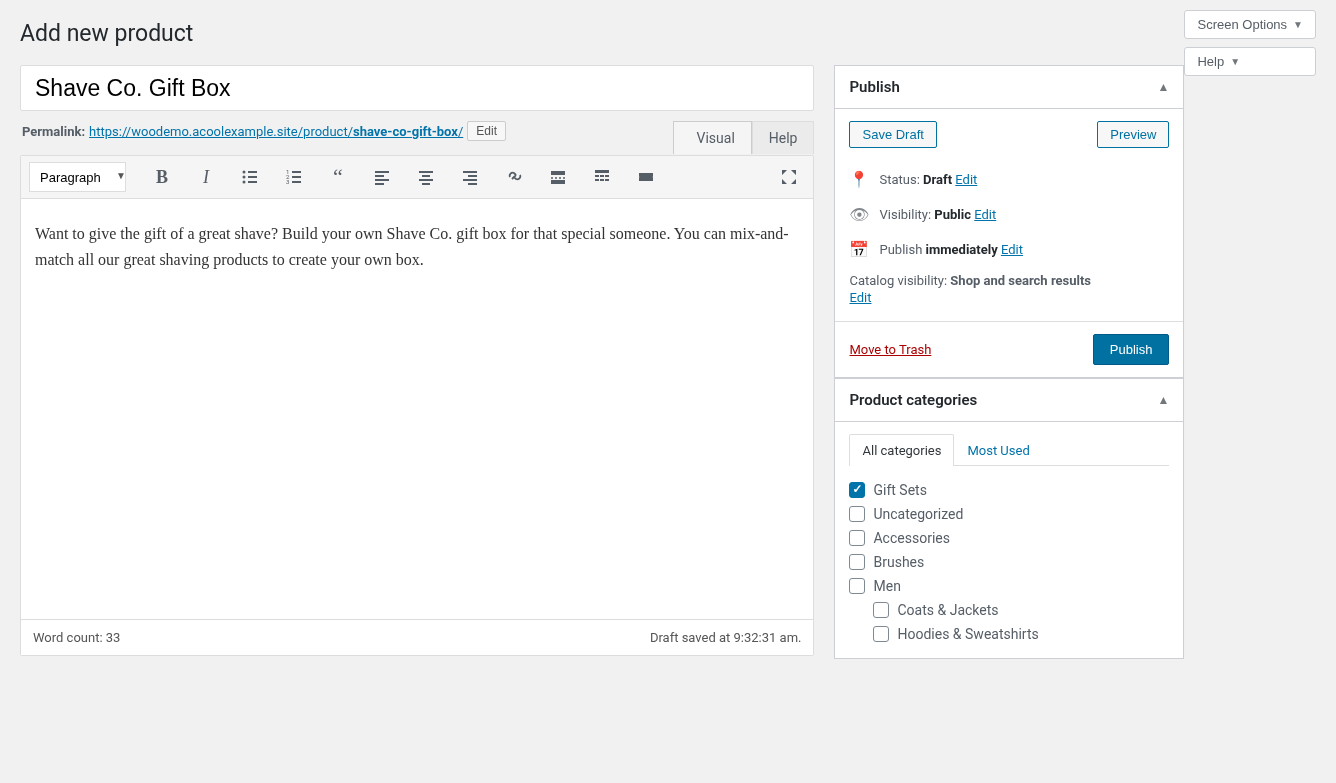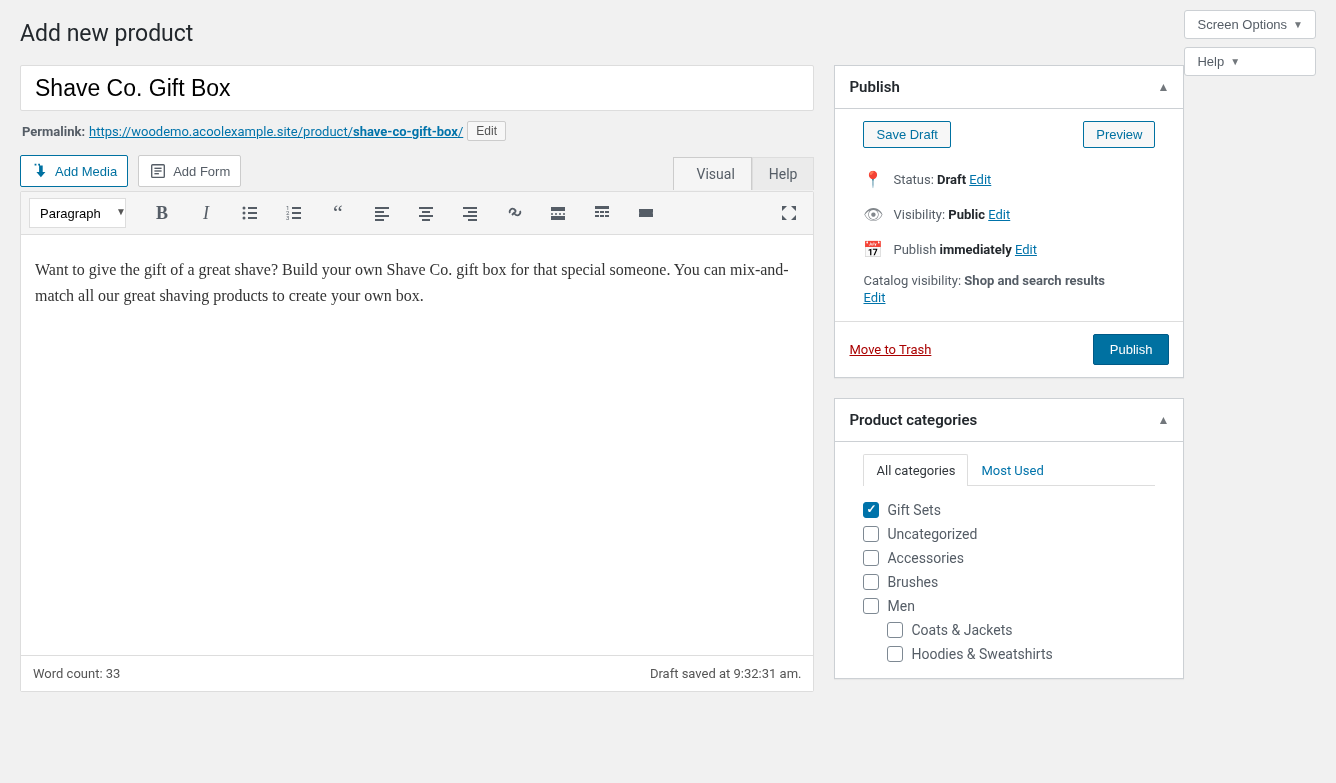--- a/index.html
+++ b/index.html
@@ -27,25 +27,25 @@
 .editor-wrap { border: 1px solid #ddd; background: #fff; border-radius: 2px; }
 .toolbar { background: #f5f5f5; border-bottom: 1px solid #ddd; padding: 6px 8px; display: flex; align-items: flex-start; gap: 12px; }
 .format-select { height: 30px; border: 1px solid #ddd; background: #fff; padding: 0 24px 0 10px; font-size: 13px; margin-right: 8px; appearance: none; position: relative; }
 .select-wrap { position: relative; display: inline-block; }
 .select-wrap::after { content: "▼"; position: absolute; right: 8px; top: 8px; font-size: 10px; color: #555; pointer-events: none; }
 .tb-btn { width: 32px; height: 30px; display: inline-flex; align-items: center; justify-content: center; cursor: pointer; color: #555d66; font-size: 18px; border-radius: 2px; }
 .tb-btn svg { width: 20px; height: 20px; fill: #555d66; }
 .tb-spacer { flex: 1; }
 .editor-content { min-height: 420px; padding: 22px 14px; font-family: Georgia, serif; font-size: 16px; line-height: 1.6; color: #333; }
 .editor-statusbar { border-top: 1px solid #ddd; padding: 10px 12px; font-size: 13px; color: #555; display: flex; justify-content: space-between; background: #fff; gap: 28px; }
-.postbox { background: #fff; border: 1px solid #ccd0d4; box-shadow: 0 1px 1px rgba(0,0,0,.04); margin-bottom: 20px; }
+.postbox { background: #fff; border: 1px solid #ccd0d4; box-shadow: 0 1px 1px rgba(0,0,0,.04); }
 .postbox-header { padding: 12px 14px; border-bottom: 1px solid #ccd0d4; display: flex; justify-content: space-between; align-items: center; }
 .postbox-header h2 { font-size: 15px; font-weight: 600; color: #23282d; }
 .toggle-indicator { color: #72777c; font-size: 12px; cursor: pointer; }
-.postbox-inside { padding: 12px 28px; font-size: 13px; color: #555d66; }
+.postbox-inside { padding: 12px 14px; font-size: 13px; color: #555d66; }
 .publish-actions-top { display: flex; justify-content: space-between; margin-bottom: 14px; }
 .button-secondary { background: #f7f7f7; border: 1px solid #0071a1; color: #0071a1; border-radius: 2px; padding: 5px 12px; font-size: 13px; cursor: pointer; }
 .misc-pub-section { padding: 8px 0; display: flex; align-items: center; gap: 10px; }
 .misc-pub-section .dashicon { width: 20px; color: #82878c; font-size: 16px; display: inline-flex; justify-content: center; }
 .misc-pub-section strong { color: #23282d; }
 .misc-pub-section a { color: #0073aa; text-decoration: underline; cursor: pointer; }
 .catalog-section { padding: 6px 0 4px; }
 .catalog-section a { color: #0073aa; text-decoration: underline; cursor: pointer; display: inline-block; margin-top: 2px; }
 .postbox-footer { border-top: 1px solid #ddd; padding: 12px 14px; display: flex; justify-content: space-between; align-items: center; background: #fff; }
 .trash-link { color: #a00; text-decoration: underline; cursor: pointer; }
@@ -83,37 +83,20 @@
       <input id="title" type="text" value="Shave Co. Gift Box" style="">
 
       <div class="permalink-row">
         <strong>Permalink:</strong>
         <a href="#">
           <span>https://woodemo.acoolexample.site/product/</span><span class="slug">shave-co-gift-box</span><span>/</span>
         </a>
         <button class="btn-small">Edit</button>
       </div>
 
-      <div class="media-buttons">
-        <button class="media-btn">
-          <svg width="18" height="18" viewBox="0 0 20 20" fill="#0071a1">
-              <path d="M13 11V4H9v7H6l5 6 5-6h-3zM4 2h2v2H4V2zm4 0h2v2H8V2z"></path>
-            </svg>
-          <span>Add Media</span>
-        </button>
-        <button class="media-btn secondary">
-          <svg width="18" height="18" viewBox="0 0 20 20" fill="#555d66">
-              <rect x="3" y="3" width="14" height="14" rx="1" fill="none" stroke="#555d66" stroke-width="1.5"></rect>
-              <line x1="6" y1="7" x2="14" y2="7" stroke="#555d66" stroke-width="1.5"></line>
-              <line x1="6" y1="10" x2="14" y2="10" stroke="#555d66" stroke-width="1.5"></line>
-              <line x1="6" y1="13" x2="11" y2="13" stroke="#555d66" stroke-width="1.5"></line>
-            </svg>
-          <span>Add Form</span>
-        </button>
-      </div>
 
       <div style="position:relative; clear:both;">
         <div class="editor-tabs">
           <div class="editor-tab active">Visual</div>
           <div class="editor-tab">Help</div>
         </div>
       </div>
 
       <div class="editor-wrap">
         <div class="toolbar">

